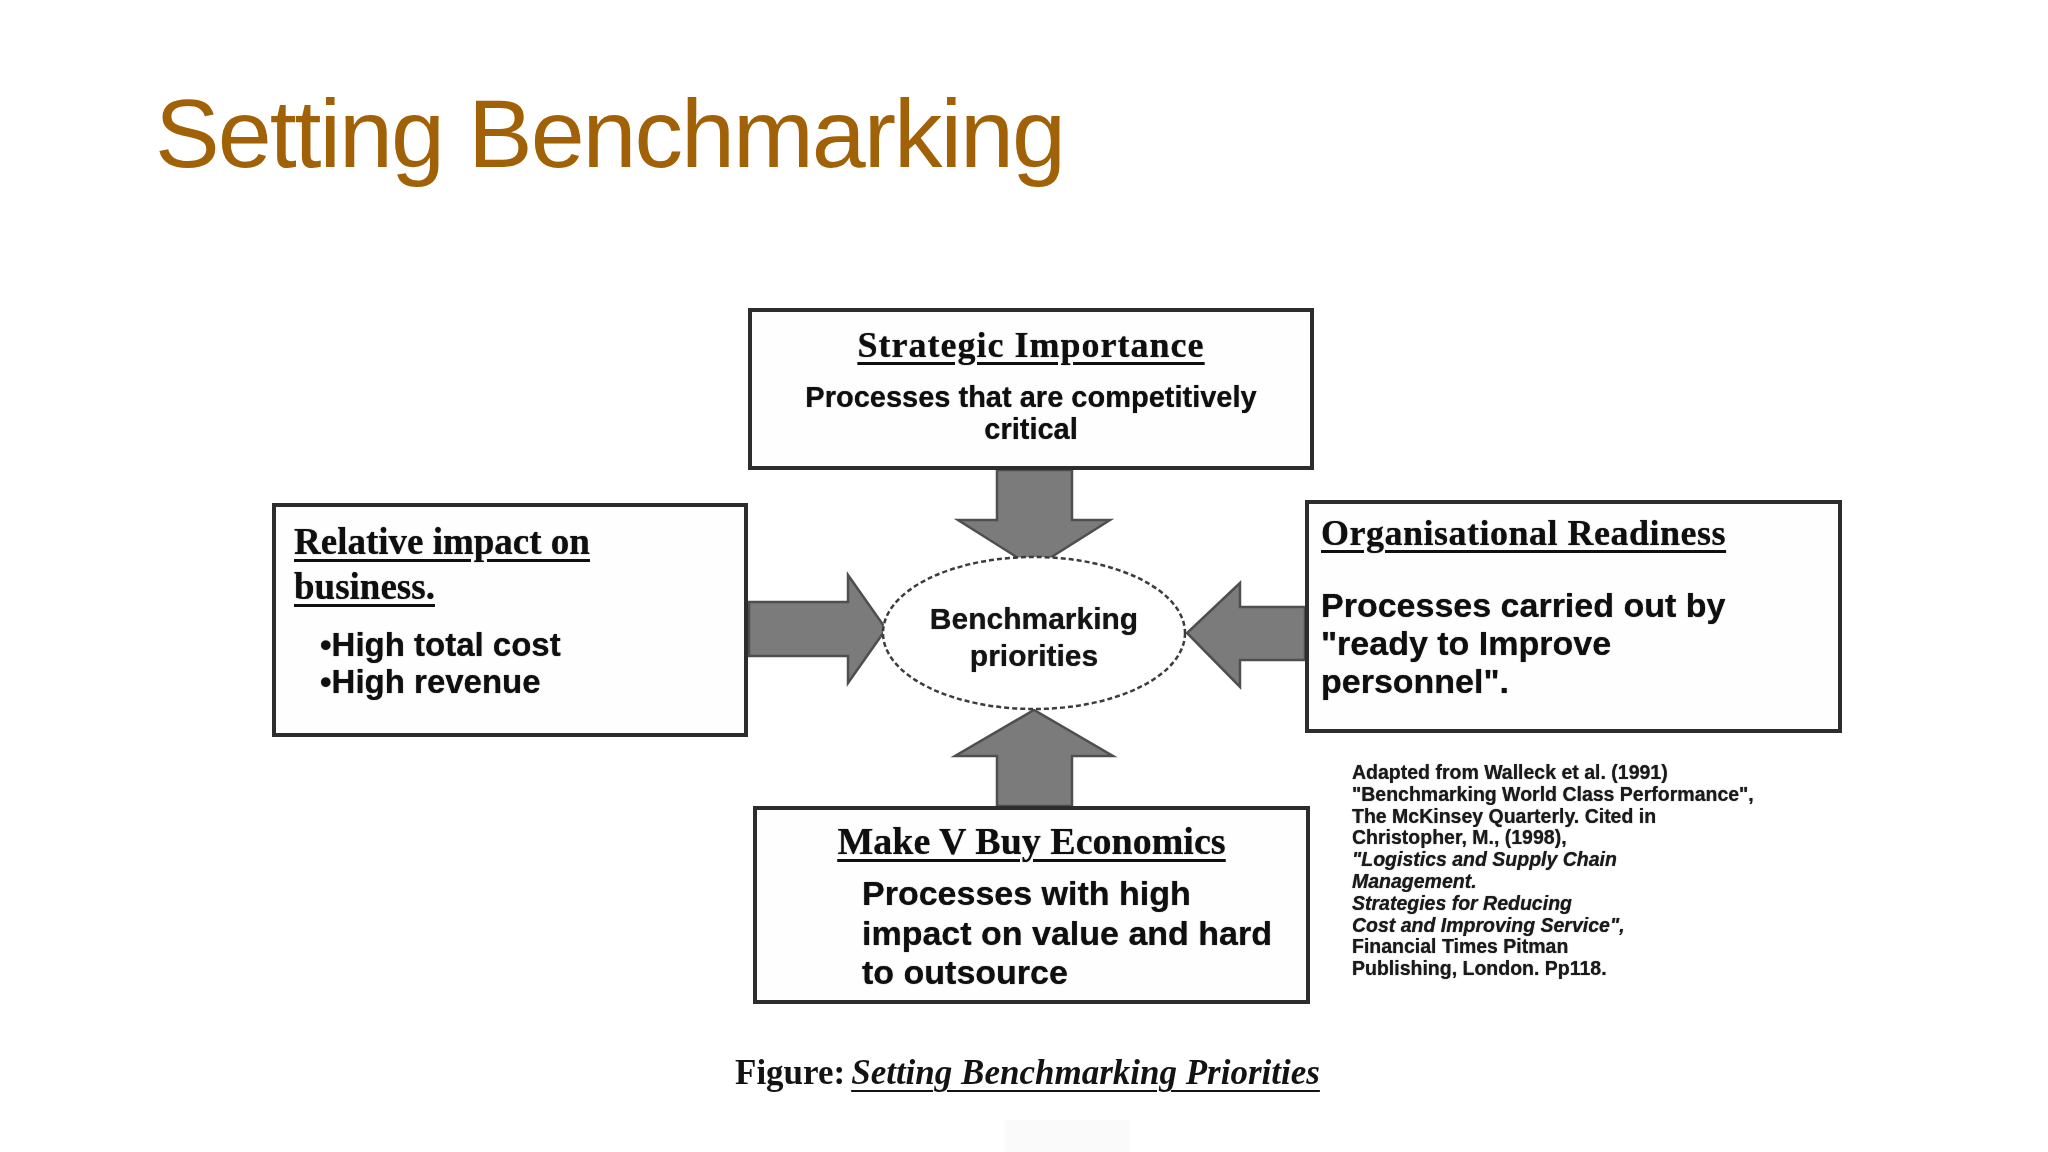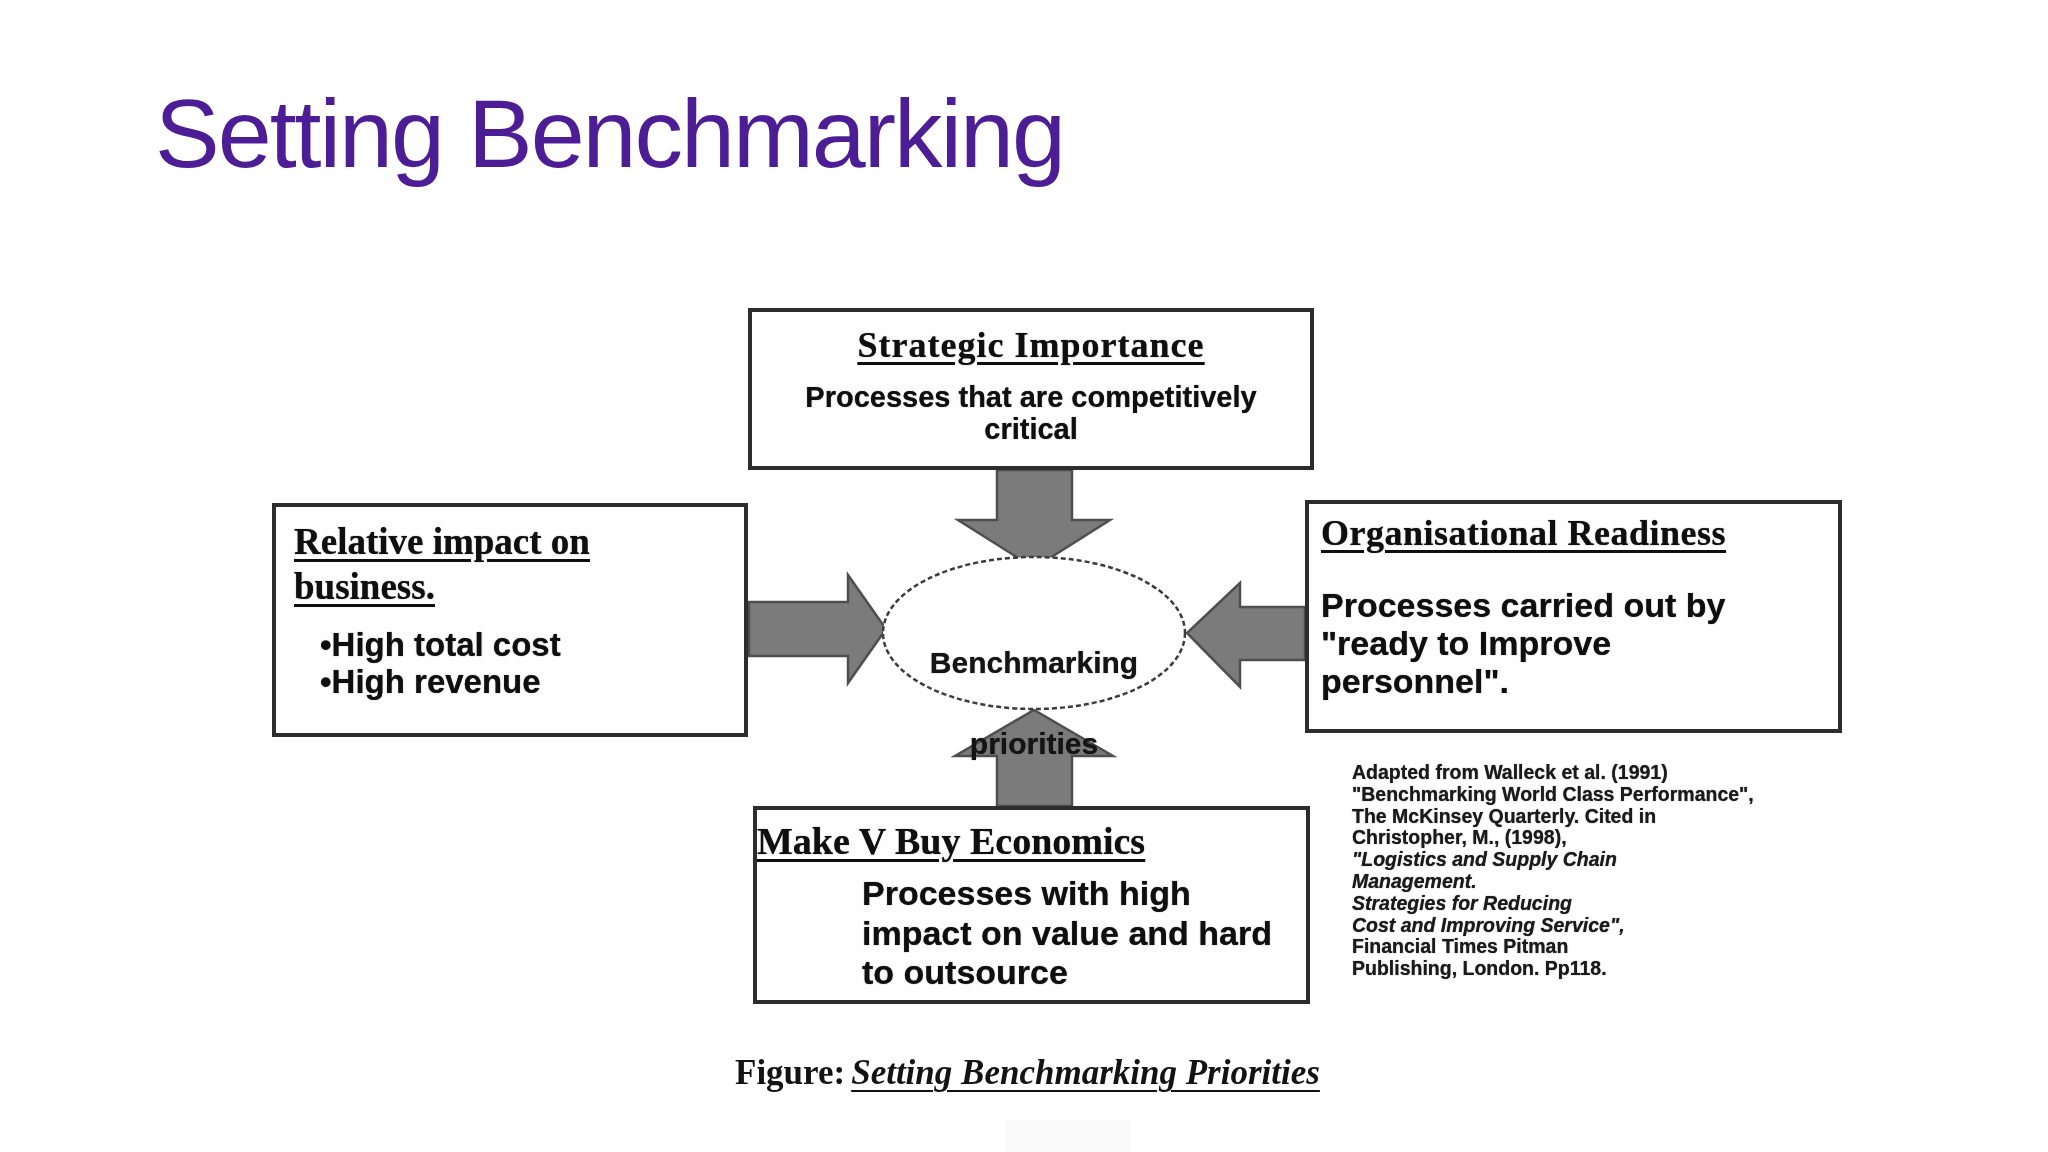--- a/index.html
+++ b/index.html
@@ -1,20 +1,20 @@
 <!DOCTYPE html>
 <html><head>
 <meta charset="utf-8">
 <style>
   html,body{margin:0;padding:0;background:#fff;width:2048px;height:1152px;overflow:hidden;}
   .slide{position:relative;width:2048px;height:1152px;background:#ffffff;font-family:"Liberation Sans",sans-serif;color:#111;}
 
   .slide-title{
     position:absolute;left:155px;top:78px;
-    font-size:97px;font-weight:300;letter-spacing:-2px;color:#4c1d95;
+    font-size:97px;font-weight:300;letter-spacing:-2px;color:#a16207;
     font-family:"Liberation Sans",sans-serif;white-space:nowrap;
   }
 
   .figure{position:absolute;inset:0;}
   svg.arrow-layer{position:absolute;left:0;top:0;width:2048px;height:1152px;}
 
   .dbox{
     position:absolute;background:#fffefe;border:4px solid #2d2d2d;
     box-sizing:border-box;color:#0f0f0f;
   }
@@ -34,28 +34,28 @@
   .box-left{left:272px;top:503px;width:476px;height:234px;padding:12px 16px 0 18px;}
   .box-left .hd{font-size:37px;}
   .box-left ul{list-style:none;margin:18px 0 0 26px;padding:0;}
   .box-left li{font-size:33px;font-weight:bold;line-height:1.12;}
 
   .box-right{left:1305px;top:500px;width:537px;height:233px;padding:8px 10px 0 12px;}
   .box-right .hd{font-size:36px;letter-spacing:.5px;white-space:nowrap;}
   .box-right .bd{font-size:34px;margin-top:30px;line-height:1.12;width:480px;}
 
   .box-bottom{left:753px;top:806px;width:557px;height:198px;padding-top:8px;}
-  .box-bottom .hd{font-size:38px;text-align:left;display:block;}
+  .box-bottom .hd{font-size:38px;text-align:center;display:block;}
   .box-bottom .bd{font-size:34px;margin:10px 0 0 105px;width:440px;line-height:1.16;}
 
   .center-label{
     position:absolute;left:884px;top:600px;width:300px;
     text-align:center;font-weight:bold;font-size:30px;line-height:37px;color:#141414;
   }
-  .center-label span{display:block;margin-top:44px;}
+  .center-label span{display:block;}
 
   .citation{
     position:absolute;left:1352px;top:762px;width:560px;
     font-size:19.5px;font-weight:bold;line-height:21.8px;color:#1a1a1a;
   }
   .citation .ln{display:block;white-space:nowrap;}
   .citation .italic{font-style:italic;}
 
   .caption{
     position:absolute;left:735px;top:1053px;

